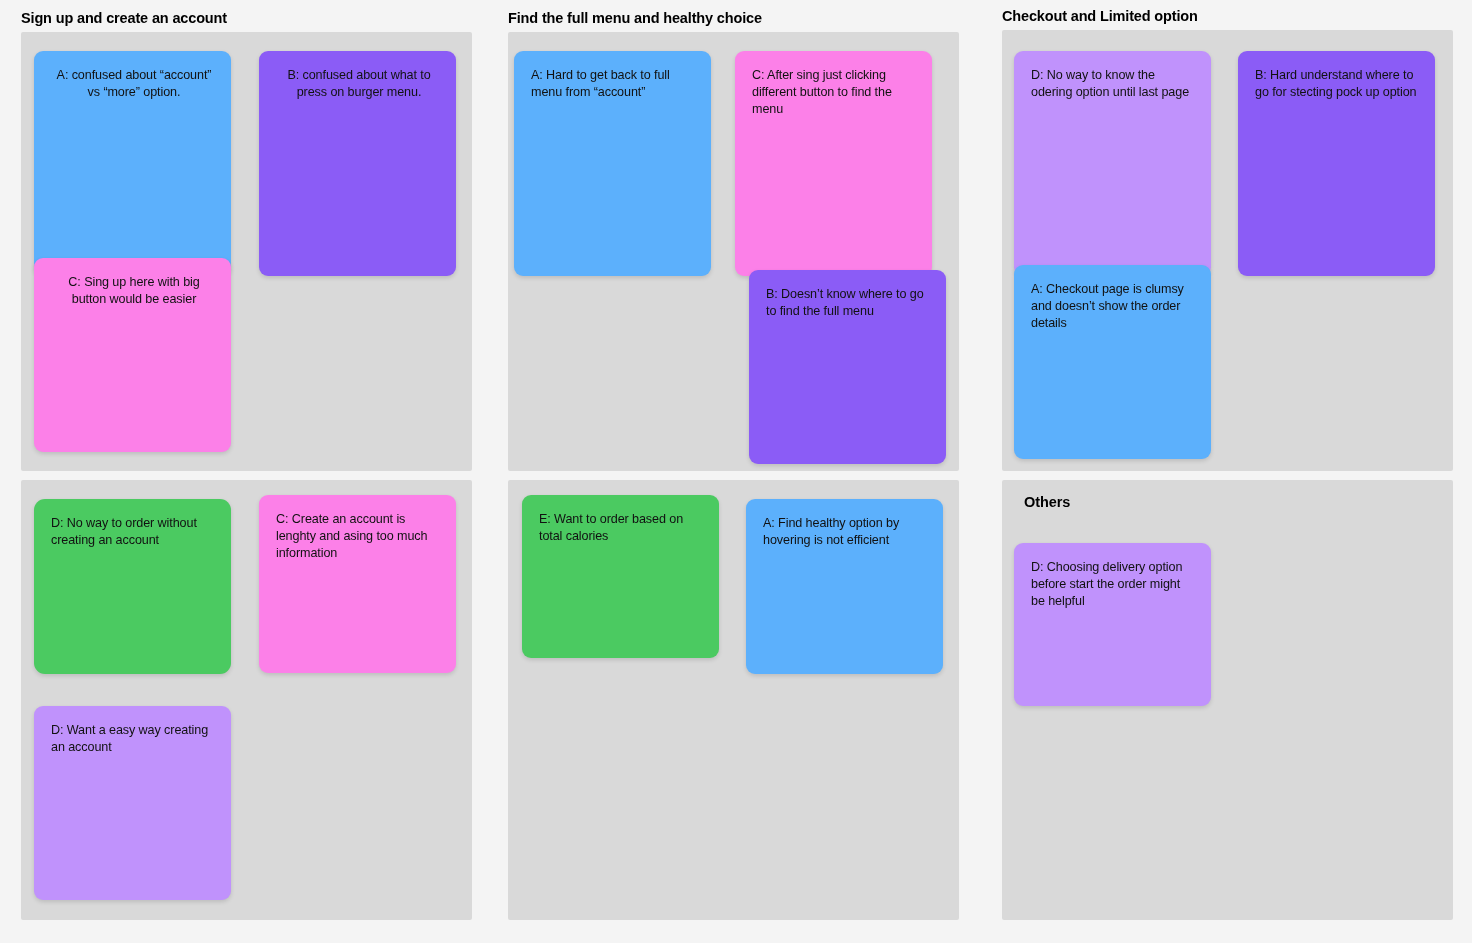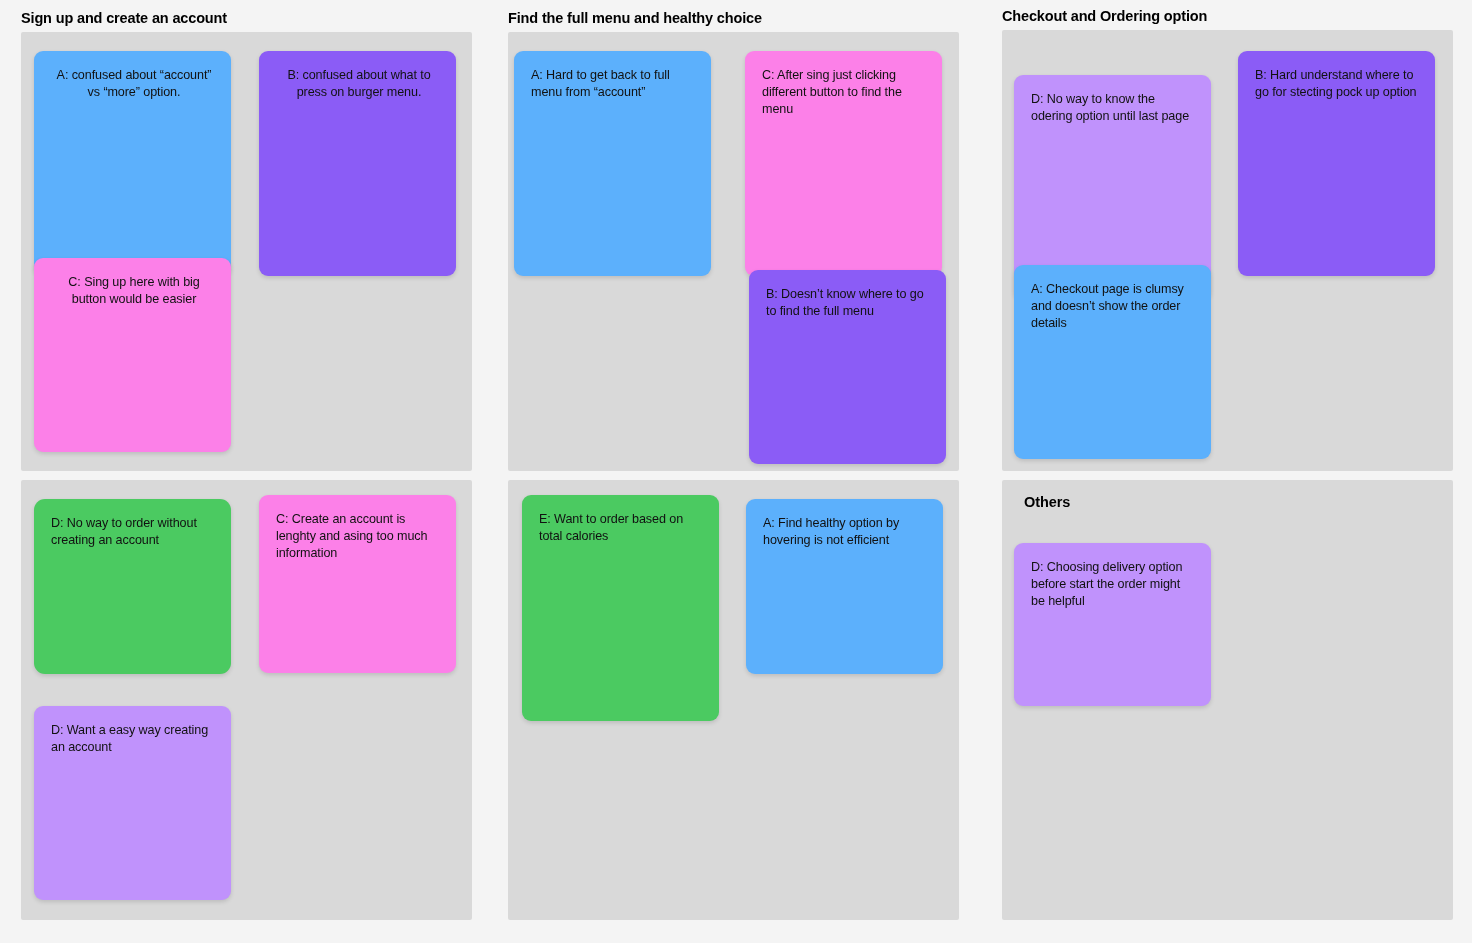--- a/index.html
+++ b/index.html
@@ -115,47 +115,47 @@
   </div>
 
   <div class="col-title" style="left:508px; top:10px;">Find the full menu and healthy choice</div>
 
   <div class="panel" style="left:508px; top:32px; width:451px; height:439px;">
 
     <div class="note c-blue" style="left:6px; top:19px; width:197px; height:225px;">
       <div class="note-text">A: Hard to get back to full menu from  “account”</div>
     </div>
 
-    <div class="note c-pink" style="left:237px; top:19px; width:197px; height:225px;">
+    <div class="note c-pink" style="left:227px; top:19px; width:197px; height:225px;">
       <div class="note-text">C: After sing just clicking different button to find the menu</div>
     </div>
 
 
     <div class="note c-yellow" style="left:241px; top:238px; width:197px; height:194px;">
       <div class="note-text">B: Doesn’t know where to go to find the full menu</div>
     </div>
   </div>
 
   <div class="panel" style="left:508px; top:480px; width:451px; height:440px;">
 
-    <div class="note c-green" style="left:14px; top:15px; width:197px; height:226px;padding-left:36px;">
+    <div class="note c-green" style="left:14px; top:15px; width:197px; height:163px;padding-left:36px;">
       <div class="note-text">E: Want to order based on total calories</div>
     </div>
 
     <div class="note c-blue" style="left:238px; top:19px; width:197px; height:175px;">
       <div class="note-text">A: Find healthy option by hovering is not efficient</div>
     </div>
 
   </div>
 
-  <div class="col-title" style="left:1002px; top:8px;">Checkout and Ordering option</div>
+  <div class="col-title" style="left:1002px; top:8px;">Checkout and Limited option</div>
 
   <div class="panel" style="left:1002px; top:30px; width:451px; height:441px;">
 
-    <div class="note c-purple" style="left:12px; top:21px; width:197px; height:225px;margin-top:24px;">
+    <div class="note c-purple" style="left:12px; top:21px; width:197px; height:225px;">
       <div class="note-text">D: No way to know the odering option until last page</div>
     </div>
 
     <div class="note c-yellow" style="left:236px; top:21px; width:197px; height:225px;">
       <div class="note-text">B: Hard understand where to go for stecting pock up option</div>
     </div>
 
     <div class="note c-blue" style="left:12px; top:235px; width:197px; height:194px;">
       <div class="note-text">A: Checkout page is clumsy and doesn’t show the order details</div>
     </div>

